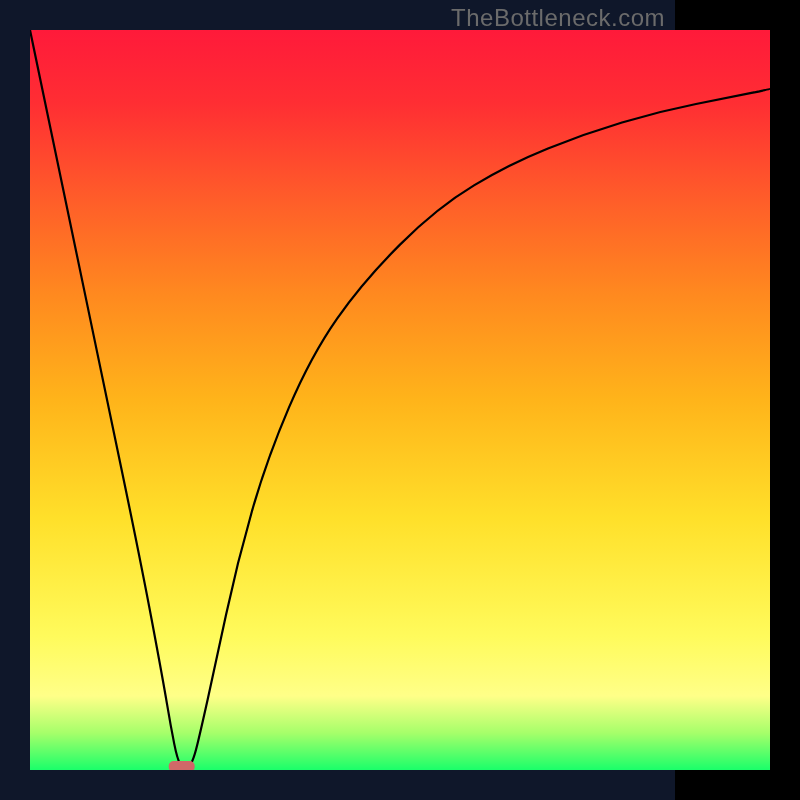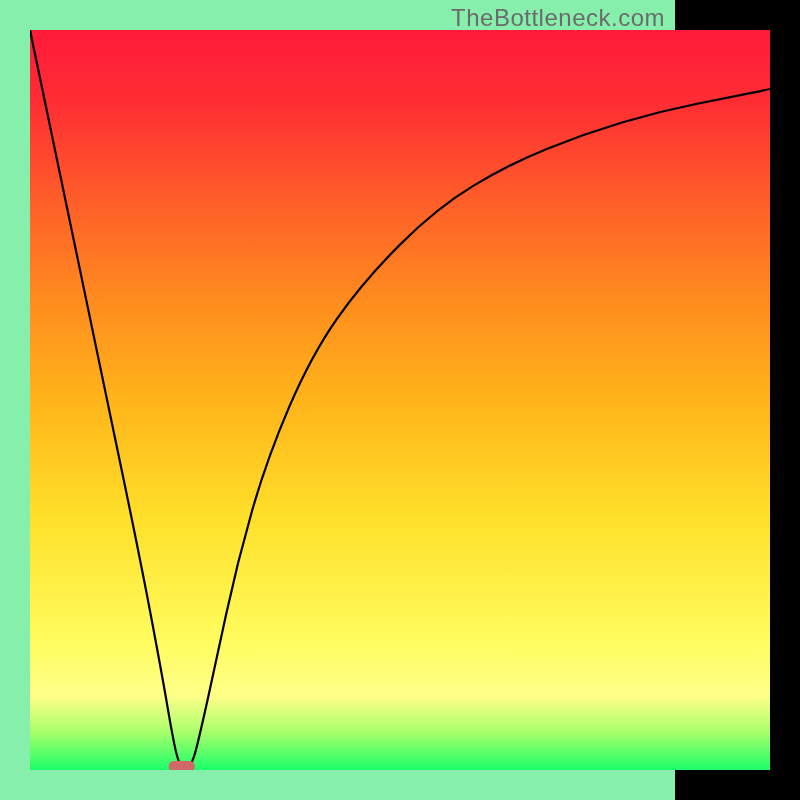--- a/index.html
+++ b/index.html
@@ -8,21 +8,21 @@
     width: 800px;
     height: 800px;
     background: #000;
     overflow: hidden;
     font-family: Arial, Helvetica, sans-serif;
   }
   .frame {
     position: relative;
     width: 675px;
     height: 800px;
-    background: #86efac;
+    background: #0f172a;
   }
   .plot-area {
     position: absolute;
     left: 30px;
     top: 30px;
     width: 740px;
     height: 740px;
     background: linear-gradient(to bottom,
       #ff1a3a 0%,
       #ff2e33 10%,

